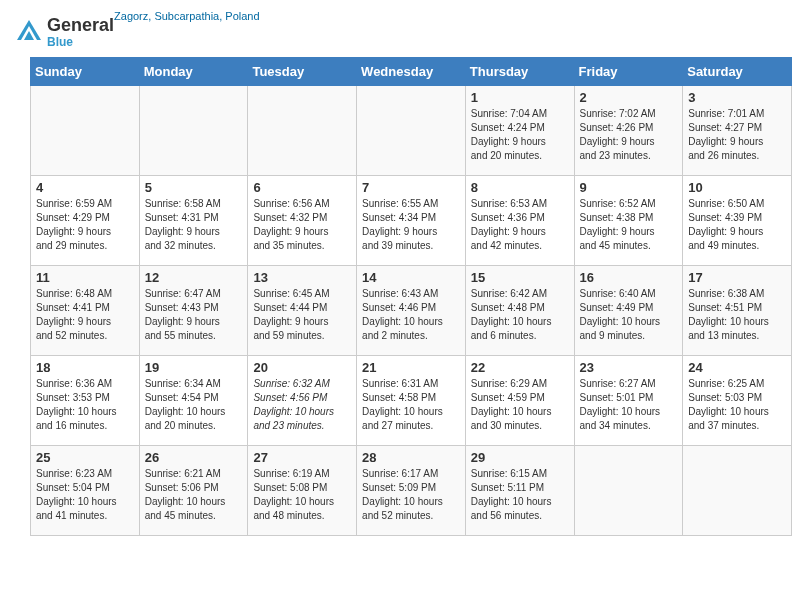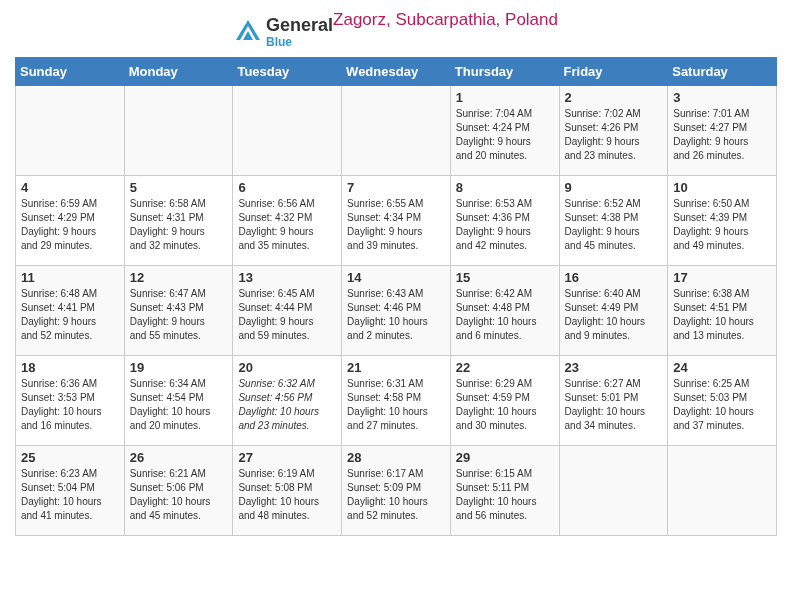--- a/index.html
+++ b/index.html
@@ -5,21 +5,21 @@
     * { box-sizing: border-box; margin: 0; padding: 0; }
     body {
       font-family: Arial, sans-serif;
       background: #fff;
       width: 792px;
       min-height: 612px;
       padding: 10px 15px 15px 15px;
     }
     .header {
       display: flex;
-      justify-content: center;
+      justify-content: flex-start;
       align-items: flex-start;
       margin-bottom: 8px;
     }
     .logo {
       display: flex;
       align-items: center;
       margin-top: 6px;
     }
     .logo-text {
       display: flex;
@@ -43,27 +43,28 @@
     }
     .title-block {
       text-align: right;
     }
     .month-title {
       font-size: 36px;
       font-weight: normal;
       color: #333;
     }
     .subtitle {
-      font-size: 17px;
-      color: #be185d;
+      font-size: 11px;
+      color: #0369a1;
     }
     table {
       width: 100%;
       border-collapse: collapse;
       table-layout: fixed;
+      margin-left: 15px;
     }
     thead tr th {
       background-color: #3d7ebf;
       color: #fff;
       font-size: 13px;
       font-weight: bold;
       padding: 6px 4px;
       text-align: left;
       border: 1px solid #3d7ebf;
     }

